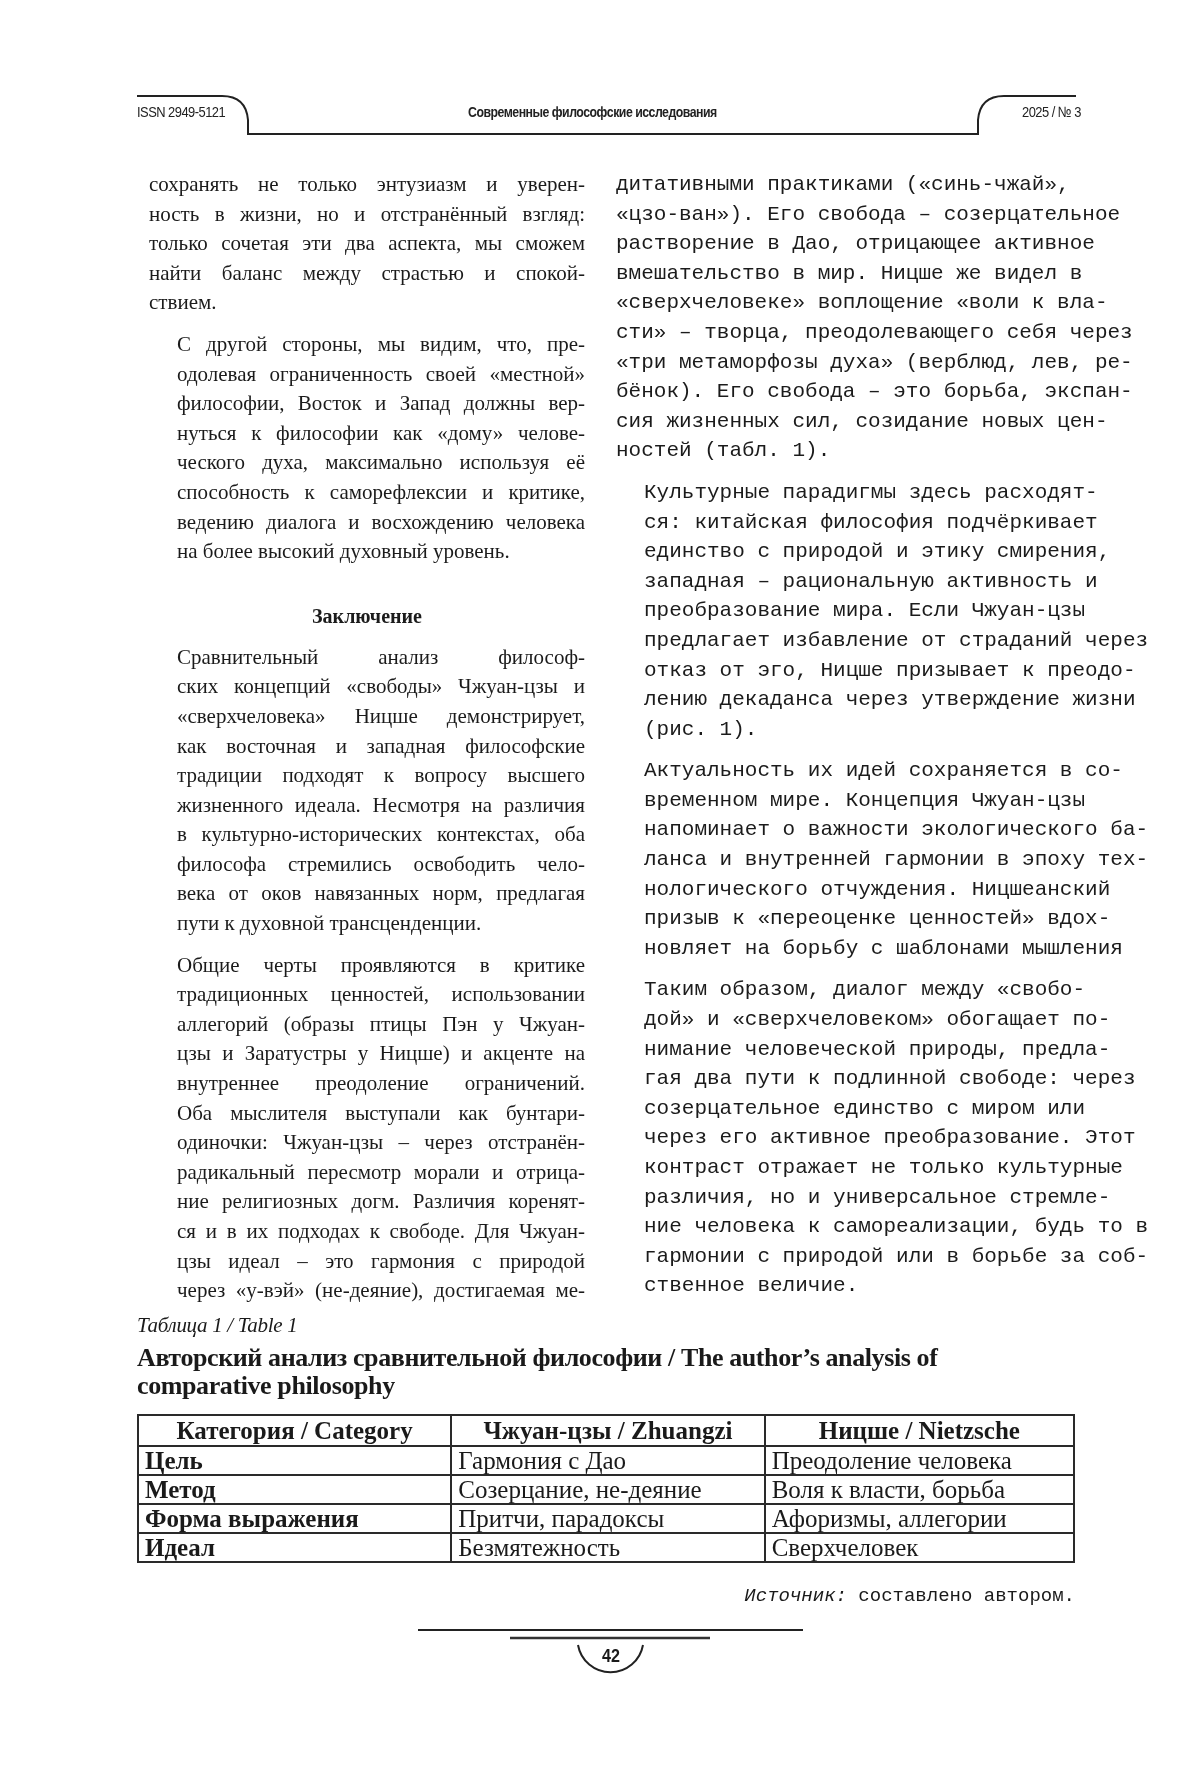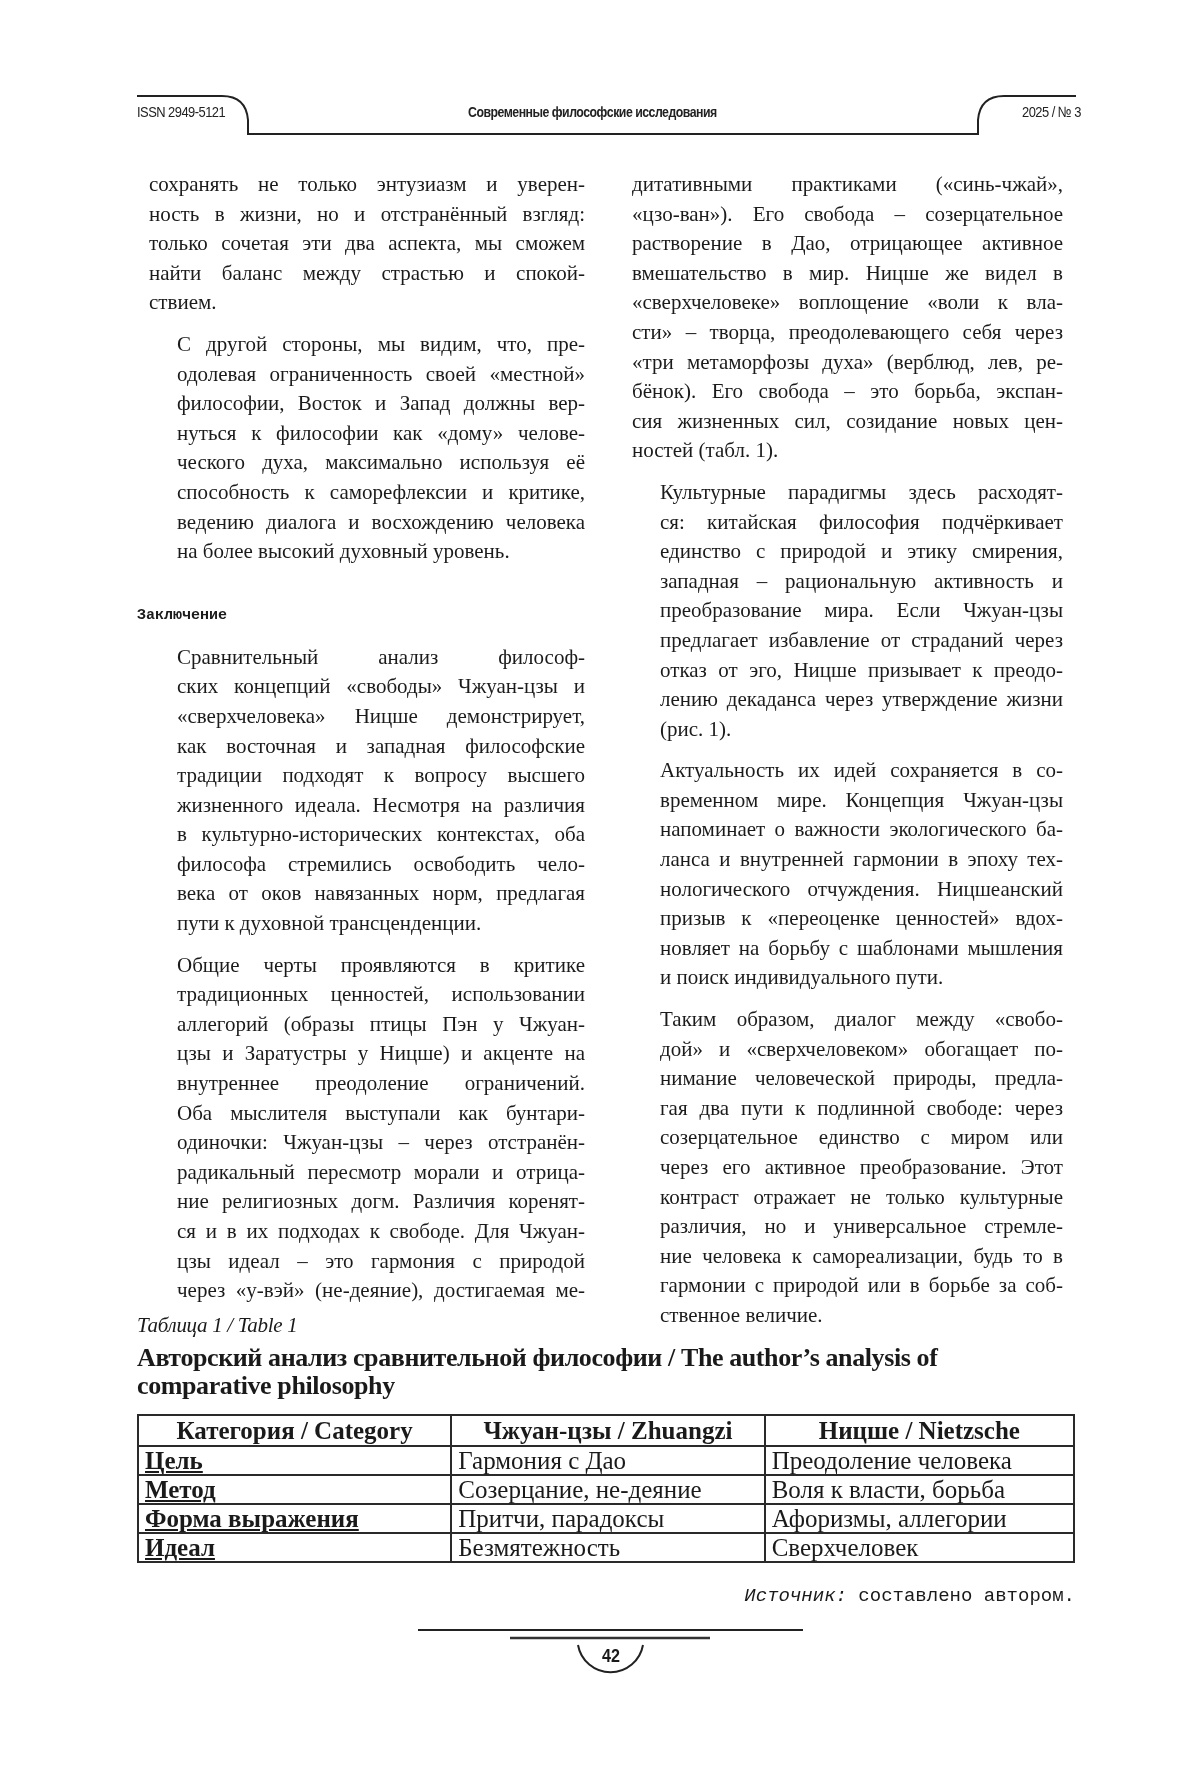--- a/index.html
+++ b/index.html
@@ -8,35 +8,35 @@
   
   #header-svg { position: absolute; left: 0; top: 0; width: 1200px; height: 150px; }
   .hdr-text { position: absolute; top: 103px; font-family: "Liberation Sans", sans-serif; font-size: 15px; letter-spacing: -0.6px; transform: scaleX(0.86); transform-origin: left center; color: #222; white-space: nowrap; }
   #hdr-issn { left: 137px; }
   #hdr-journal { left: 468px; font-weight: bold; transform: scaleX(0.82); }
   #hdr-issue { left: 1022px; }
 
   
   .col { position: absolute; top: 158px; font-family: "Liberation Serif", serif; font-size: 21px; line-height: 29.6px; text-align: justify; color: #1b1b1b; }
   #col-left { left: 137px; width: 460px; }
-  #col-right { left: 620px; width: 455px; }
+  #col-right { left: 604px; width: 455px; font-family: Liberation Mono, monospace; }
   .col p { margin: 12px; text-indent: 0; }
   .col p.indent { text-indent: 28px; }
   .col .line { display: block; text-align: justify; text-align-last: justify; white-space: nowrap; overflow: visible; }
   .col .line.last { text-align-last: left; }
-  .section-title { font-family: Liberation Mono, monospace; font-weight: bold; font-size: 15px; margin: 34px 0 4px 0; line-height: 30px; }
+  .section-title { font-family: Liberation Serif, serif; font-weight: bold; font-size: 20px; text-align: center; margin: 34px 0 4px 0; line-height: 30px; }
 
   
   #tbl-label { position: absolute; left: 137px; top: 1313px; font-family: "Liberation Serif", serif; font-style: italic; font-size: 21px; letter-spacing: -0.3px; }
   #tbl-title { position: absolute; left: 137px; top: 1344px; width: 940px; font-family: "Liberation Serif", serif; font-weight: bold; font-size: 26px; line-height: 28px; letter-spacing: -0.4px; }
 
   table.data { position: absolute; left: 137px; top: 1414px; width: 938px; border-collapse: collapse; font-family: "Liberation Serif", serif; font-size: 25px; }
   table.data th, table.data td { border: 2px solid #2a2a2a; padding: 0 6px; height: 27px; line-height: 27px; text-align: left; white-space: nowrap; }
   table.data th { text-align: center; font-weight: bold; height: 29px; }
-  table.data td.cat { font-weight: bold; text-decoration: underline; }
+  table.data td.cat { font-weight: bold; }
   table.data col.c1 { width: 314px; }
   table.data col.c2 { width: 314px; }
   table.data col.c3 { width: 310px; }
 
   #source { position: absolute; right: 125px; top: 1585px; font-family: Liberation Mono, monospace; font-size: 19px; }
   #source .src-label { font-style: italic; }
 
   #footer-svg { position: absolute; left: 0; top: 1600px; width: 1200px; height: 100px; }
   #page-number { position: absolute; left: 590px; top: 1645px; width: 42px; text-align: center; font-family: "Liberation Sans", sans-serif; font-weight: bold; font-size: 19px; transform: scaleX(0.85); }
 </style>
@@ -122,21 +122,20 @@
       <span class="line last">(рис. 1).</span>
     </p>
   <p class="indent">
       <span class="line">Актуальность их идей сохраняется в со-</span>
       <span class="line">временном мире. Концепция Чжуан-цзы</span>
       <span class="line">напоминает о важности экологического ба-</span>
       <span class="line">ланса и внутренней гармонии в эпоху тех-</span>
       <span class="line">нологического отчуждения. Ницшеанский</span>
       <span class="line">призыв к «переоценке ценностей» вдох-</span>
       <span class="line">новляет на борьбу с шаблонами мышления</span>
-      <span class="line last">и поиск индивидуального пути.</span>
     </p>
   <p class="indent">
       <span class="line">Таким образом, диалог между «свобо-</span>
       <span class="line">дой» и «сверхчеловеком» обогащает по-</span>
       <span class="line">нимание человеческой природы, предла-</span>
       <span class="line">гая два пути к подлинной свободе: через</span>
       <span class="line">созерцательное единство с миром или</span>
       <span class="line">через его активное преобразование. Этот</span>
       <span class="line">контраст отражает не только культурные</span>
       <span class="line">различия, но и универсальное стремле-</span>

